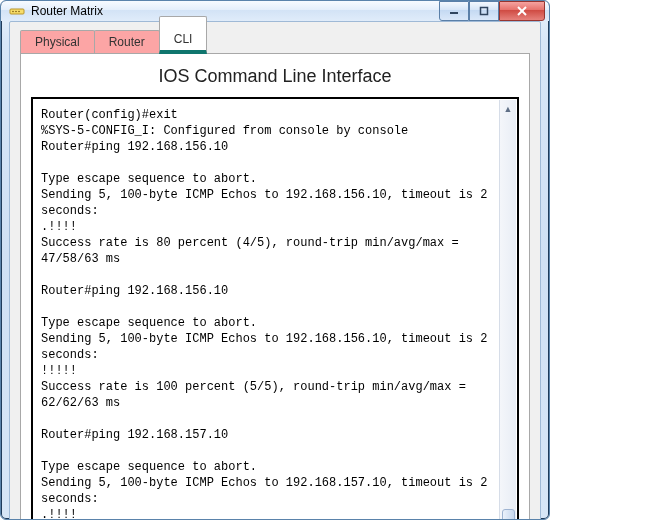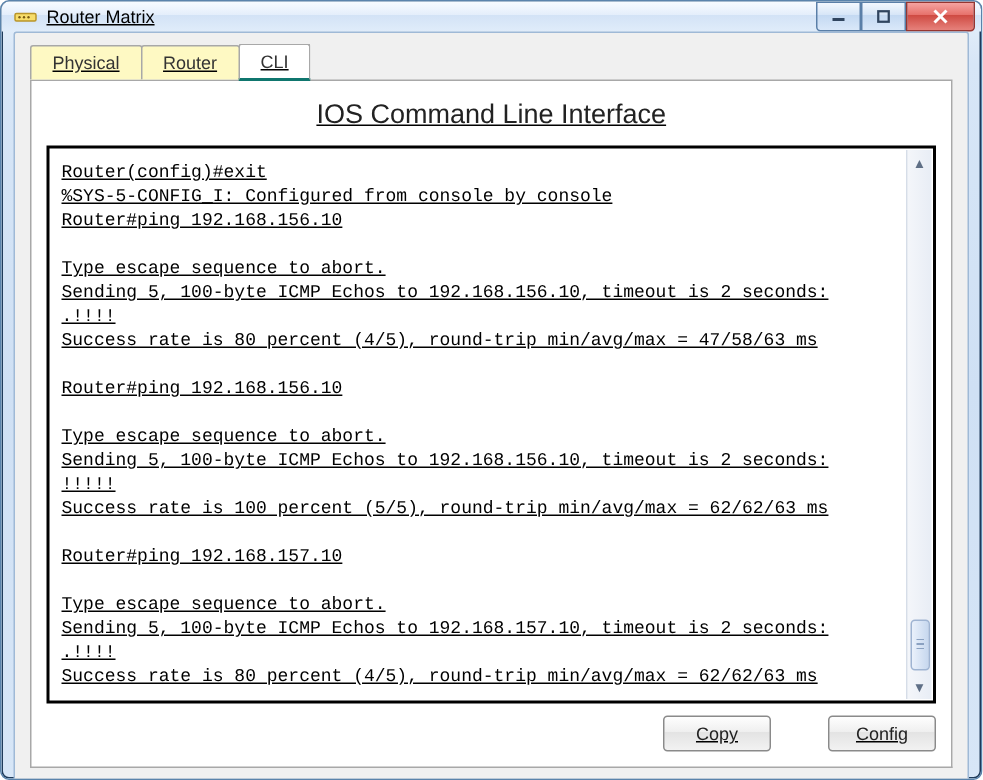--- a/index.html
+++ b/index.html
@@ -5,28 +5,27 @@
   * { box-sizing: border-box; }
   html, body {
     margin: 0; padding: 0;
     width: 655px; height: 520px;
     font-family: "Segoe UI", Tahoma, sans-serif;
     font-size: 12px;
     background: #fff;
     overflow: hidden;
   }
   .window {
-    width: 655px; height: 520px;
+    width: 550px; height: 520px;
     border: 1px solid #5a83ab;
     border-radius: 6px;
     background: linear-gradient(#e8f1fb, #d7e6f7 8%, #cfe0f4 50%, #d7e6f7);
     box-shadow: 0 0 0 1px #1f3b5a inset;
     display: flex; flex-direction: column;
     overflow: hidden;
-    text-decoration: underline;
   }
   .titlebar {
     height: 30px;
     display: flex; align-items: center;
     padding: 0 2px 0 8px;
     background: linear-gradient(#f7fbff, #e4eefb 45%, #d3e3f6 46%, #e0ecfa);
     border-top-left-radius: 5px; border-top-right-radius: 5px;
   }
   .titlebar .app-icon {
     width: 16px; height: 16px; margin-right: 6px;
@@ -63,32 +62,32 @@
     display: flex;
     align-items: flex-end;
     height: 26px;
     border-bottom: 1px solid #a8a8a8;
   }
   .tab {
     padding: 4px 14px 4px 14px;
     border: 1px solid #a8a8a8;
     border-bottom: none;
     margin-right: -1px;
-    background: #fef9c3;
+    background: #fca5a5;
     border-radius: 2px 2px 0 0;
     color: #333;
     position: relative;
     cursor: default;
   }
   .tab.active {
     background: #fff;
     z-index: 2;
-    border-bottom: 2px solid #0f766e;
+    border-bottom: 4px solid #0f766e;
     margin-bottom: -1px;
-    padding-top: 4px;
+    padding-top: 15px;
   }
   .tabpane {
     background: #fff;
     border: 1px solid #a8a8a8;
     border-top: none;
     flex: 1;
     display: flex; flex-direction: column;
     padding: 6px 10px 10px 10px;
   }
   .cli-title {

